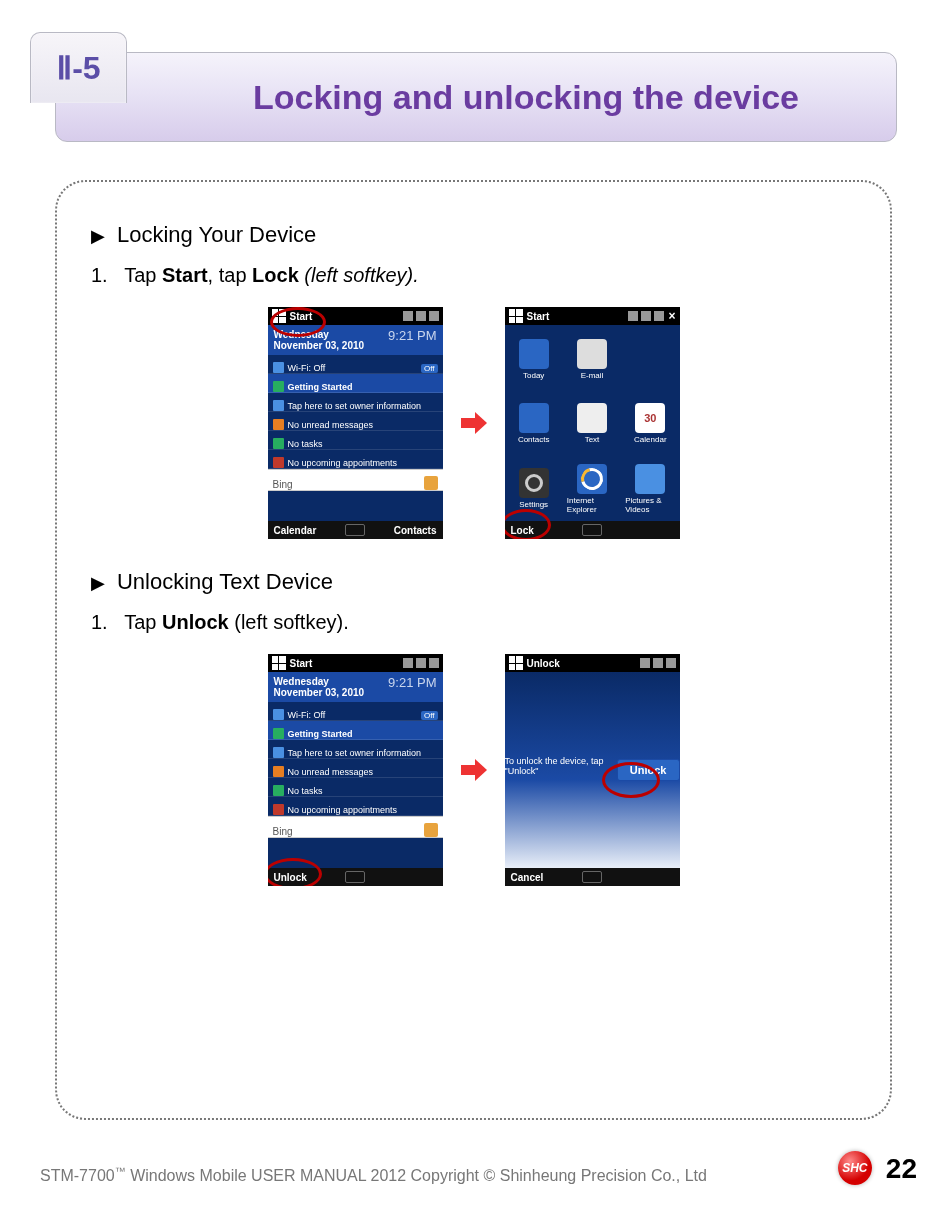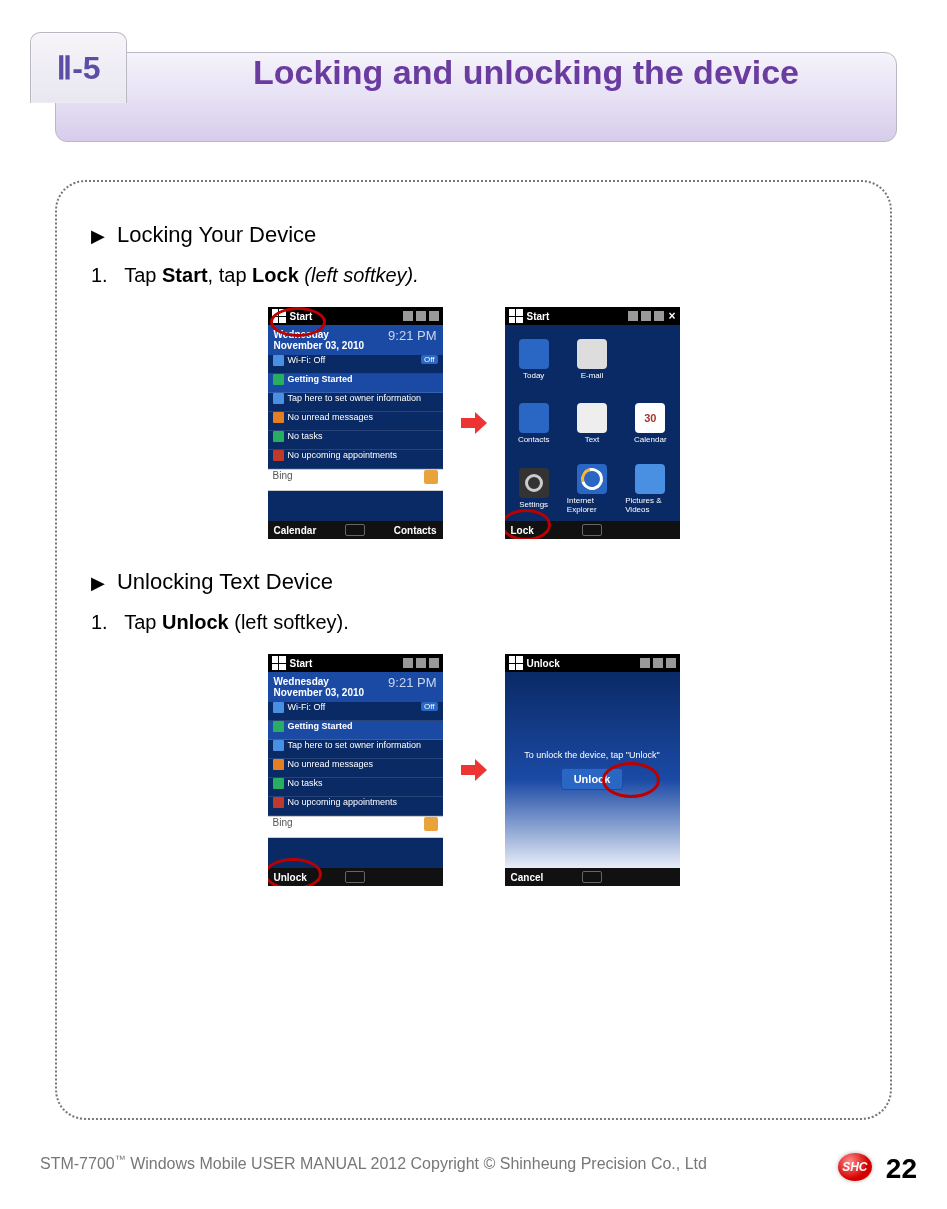--- a/index.html
+++ b/index.html
@@ -28,21 +28,21 @@
     z-index: 2;
   }
 
   
   .title-bar {
     position: absolute; left: 55px; top: 52px;
     right: 50px; height: 88px;
     border: 1px solid #b9b9c4;
     border-radius: 12px;
     background: linear-gradient(#f5f3fb 0%, #e8e3f5 45%, #d7cceb 100%);
-    display: flex; justify-content: center;
+    display: flex; align-items: center; justify-content: center;
     color: #6a3ca0;
     font-size: 34px; font-weight: 700;
     z-index: 1;
   }
   .title-bar span { padding-left:100px; }
 
   
   .content-box {
     position: absolute;
     left: 55px; top: 180px; right: 55px; height: 940px;
@@ -102,28 +102,28 @@
   .ph-bottom .br{flex:1; text-align:right; padding-right:6px;}
   .ph-bottom .mid{width:18px;height:10px;border:1px solid #666;border-radius:2px;margin:0 4px;}
 
   
   .home-body {
     position:absolute; left:0; right:0; top:18px; bottom:18px;
     background:#0a2a66;
   }
   .date-block{background:#1b4aa5; padding:4px 6px; font-size:10px; font-weight:700; line-height:1.1;}
   .date-block .time{float:right; font-weight:400; font-size:13px; color:#c9d6ee;}
-  .row-item{display:flex; align-items:flex-start; height:18px; border-bottom:1px solid rgba(255,255,255,0.12); padding:0 5px; font-size:9px; background:#0a2a66;}
+  .row-item{display:flex; align-items:flex-end; height:18px; border-bottom:1px solid rgba(255,255,255,0.12); padding:0 5px; font-size:9px; background:#0a2a66;}
   .row-item.hl{background:#1b4aa5; font-weight:700;}
   .row-item .pill{margin-left:auto; background:#2a66c3; font-size:8px; border-radius:2px; padding:0 3px;}
   .ri-ico{width:11px;height:11px;margin-right:4px;background:#4a90e2;border-radius:1px;}
   .ri-ico.org{background:#e67e22;}
   .ri-ico.grn{background:#27ae60;}
   .ri-ico.red{background:#c0392b;}
-  .bing-row{background:#fff; color:#555; height:20px; display:flex;align-items:flex-start;padding:0 5px;border-top:1px solid #ccc;border-bottom:1px solid #ccc; font-size:10px;}
+  .bing-row{background:#fff; color:#555; height:20px; display:flex;align-items:flex-end;padding:0 5px;border-top:1px solid #ccc;border-bottom:1px solid #ccc; font-size:10px;}
   .bing-row .srch{margin-left:auto;width:14px;height:14px;background:#e8a33d;border-radius:2px;}
 
   
   .grid-body{
     position:absolute; left:0; right:0; top:18px; bottom:18px;
     background:#0a2a66;
     display:grid; grid-template-columns:repeat(3,1fr); grid-template-rows:repeat(3,1fr);
     padding:6px 4px 4px 4px; gap:8px;
   }
   .app{display:flex; flex-direction:column; align-items:center; justify-content:center; font-size:8px;}
@@ -136,45 +136,45 @@
   .ic.ie{background:#2a66c3;}
   .ic.ie::after{content:"";position:absolute;inset:4px;border:3px solid #fff;border-radius:50%;border-left-color:#f7b733;transform:rotate(30deg);}
   .ic.settings{background:#333;}
   .ic.settings::after{content:"";position:absolute;inset:6px;border:3px solid #ccc;border-radius:50%;}
   .ic.pics{background:#4a90e2;}
 
   
   .unlock-body{
     position:absolute; left:0; right:0; top:18px; bottom:18px;
     background:linear-gradient(#0a2a66 0%, #1b4aa5 55%, #e8eef8 100%);
-    display:flex; flex-direction:column; align-items:center; justify-content:center;
+    display:flex; flex-direction:row; align-items:center; justify-content:center;
     font-size:10px;
   }
   .unlock-msg{margin-bottom:8px;font-size:9px;}
   .unlock-btn{
     background:#2a66c3;border:1px solid #1b4aa5;border-radius:3px;
     padding:4px 12px;font-weight:700;font-size:11px;
   }
 
   
   .callout{
     position:absolute; border:3px solid #b00; border-radius:50%;
     pointer-events:none;
   }
 
   
   .footer {
     position:absolute; left:0; right:0; bottom:24px;
-    display:flex; align-items:flex-start; padding:0 30px 0 40px;
+    display:flex; align-items:flex-end; padding:0 30px 0 40px;
     font-size:16px; color:#777;
   }
   .footer .cp{flex:1;}
   .footer .tm{font-size:11px; vertical-align:super;}
   .footer .logo{
-    width:34px;height:28px;border-radius:50%;
+    width:34px;height:34px;border-radius:50%;
     background:radial-gradient(circle at 35% 30%, #ff8a8a 0%, #d40000 60%);
     display:flex;align-items:center;justify-content:center;
     color:#fff;font-weight:700;font-size:12px;font-style:italic;
     margin:0 14px;
     box-shadow:0 0 4px rgba(0,0,0,.3);
   }
   .footer .pg{font-size:28px;font-weight:700;color:#000;}
 </style>
 </head>
 <body>

